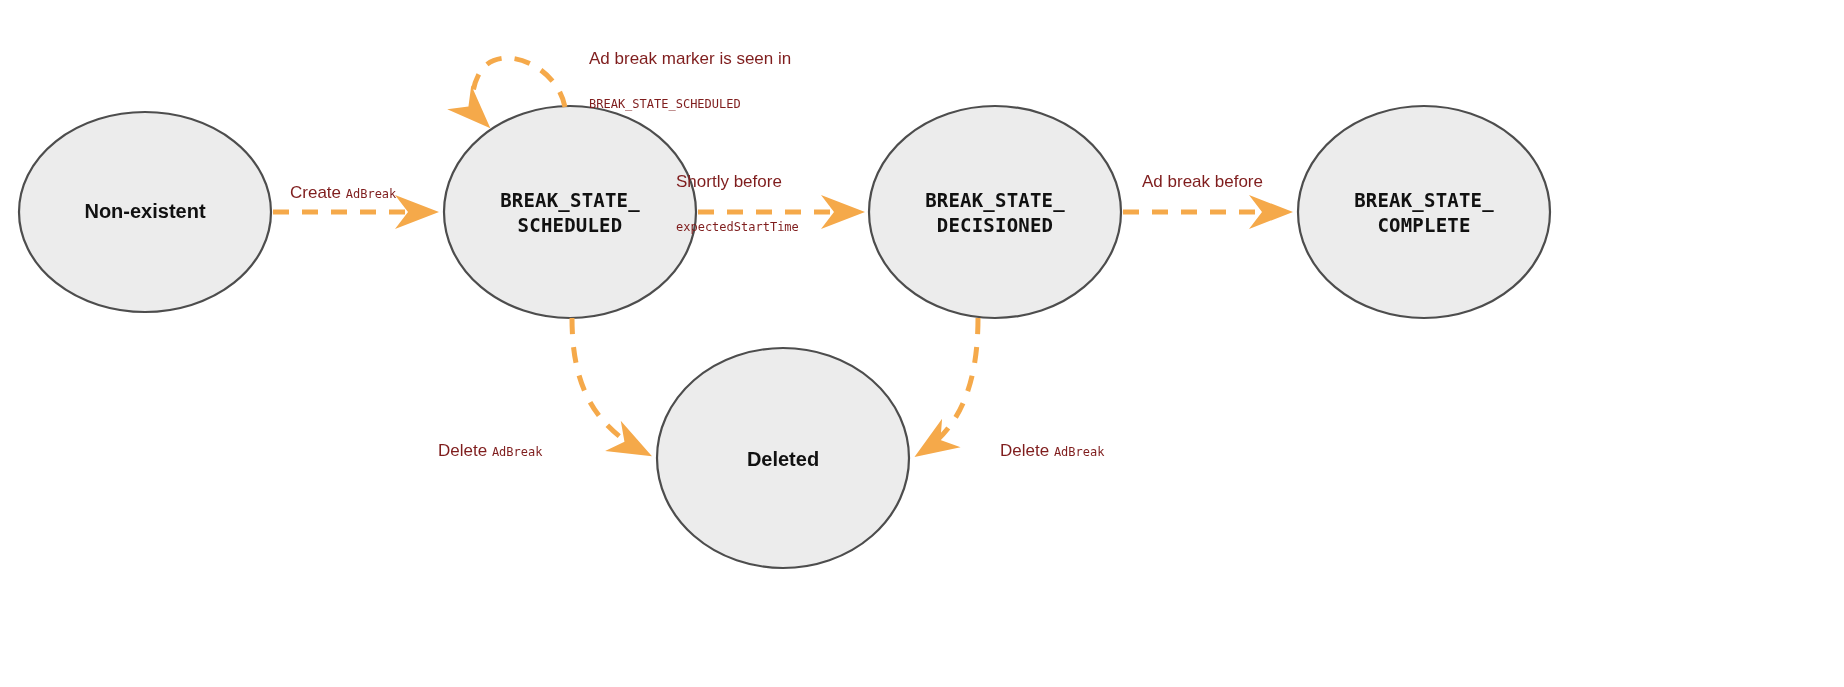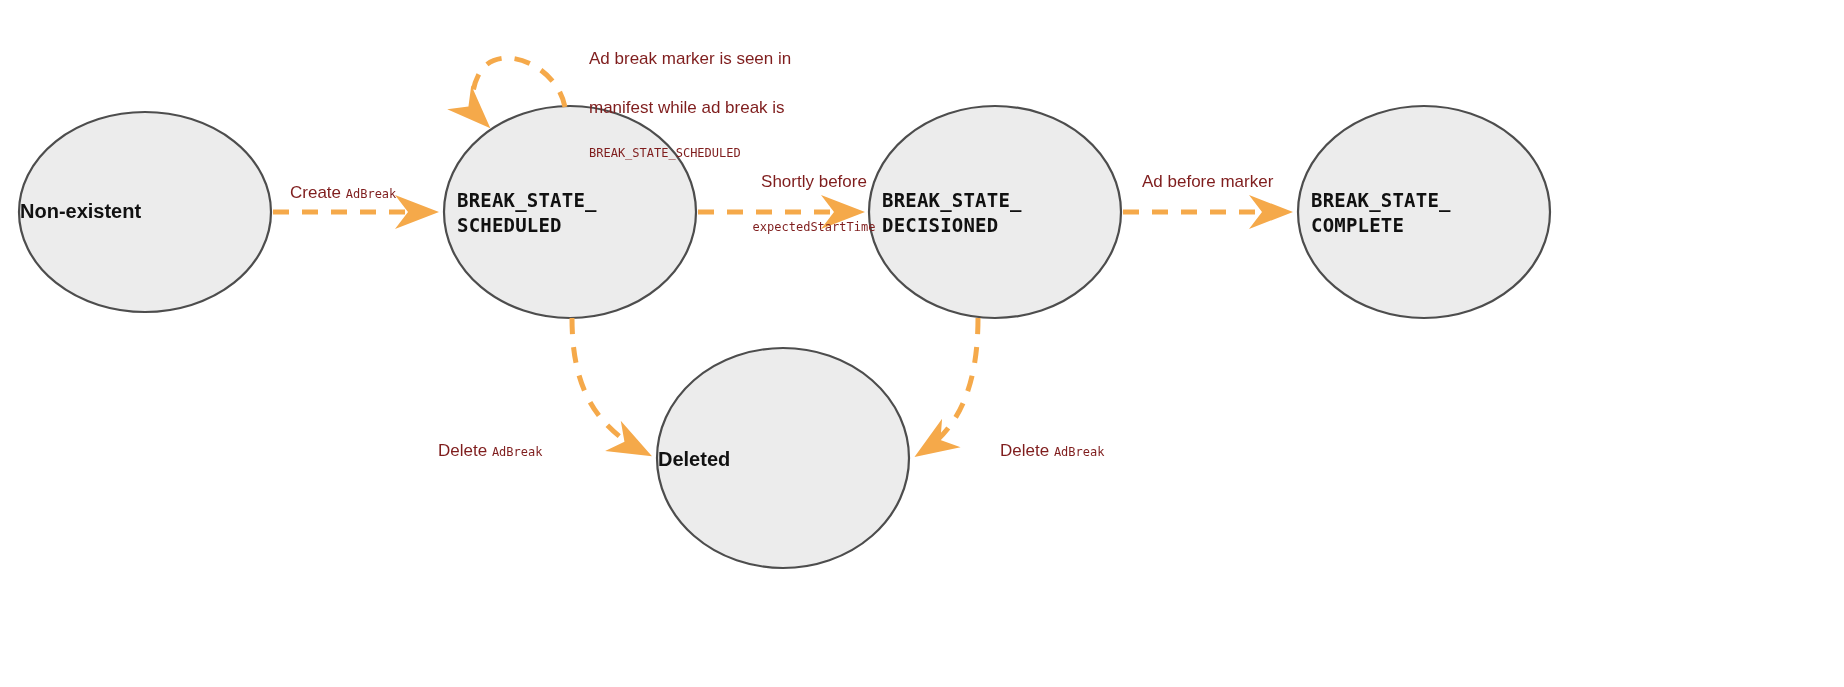--- a/index.html
+++ b/index.html
@@ -7,31 +7,31 @@
     width:1844px;height:687px;
     background:#ffffff;
     font-family:"Liberation Sans", sans-serif;
     overflow:hidden;
   }
   #stage{position:relative;width:1844px;height:687px;}
   svg#diagram{position:absolute;left:0;top:0;width:1844px;height:687px;}
 
   .node-label{
     position:absolute;
+    text-align:center;
     font-weight:bold;
     color:#111111;
     line-height:1.30;
     white-space:pre-line;
     pointer-events:none;
   }
   .node-label.mono{
     font-family:"DejaVu Sans Mono","Liberation Mono",monospace;
     font-size:19px;
     letter-spacing:0.2px;
-    padding-left:12px;
   }
   .node-label.sans{
     font-family:"Liberation Sans", sans-serif;
     font-size:20px;
   }
 
   .edge-label{
     position:absolute;
     color:#7f1d1d;
     font-family:"Liberation Sans", sans-serif;
@@ -92,31 +92,30 @@
 COMPLETE</div>
 
   <div class="node-label sans" style="left:658px;top:446px;width:250px;">Deleted</div>
 
   <div class="edge-label" style="left:290px;top:156px;">
     <span>Create </span><span class="code">AdBreak</span>
   </div>
 
   <div class="edge-label" style="left:589px;top:22px;width:300px;">
     <div>Ad break marker is seen in</div>
-    <div>manifest while ad break is</div>
     <div class="code">BREAK_STATE_SCHEDULED</div>
   </div>
 
-  <div class="edge-label" style="left:704px;top:145px;width:220px;text-align:center;">
+  <div class="edge-label" style="left:676px;top:145px;width:220px;">
     <div>Shortly before</div>
     <div class="code">expectedStartTime</div>
   </div>
 
   <div class="edge-label" style="left:1142px;top:145px;width:220px;">
-    <div>Ad before marker</div>
+    <div>Ad break before</div>
   </div>
 
   <div class="edge-label" style="left:438px;top:414px;">
     <span>Delete </span><span class="code">AdBreak</span>
   </div>
 
   <div class="edge-label" style="left:1000px;top:414px;">
     <span>Delete </span><span class="code">AdBreak</span>
   </div>
 

